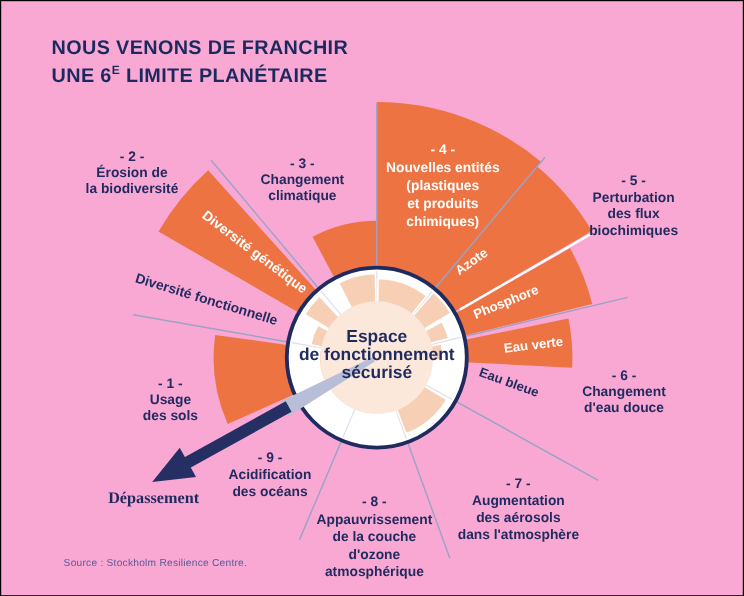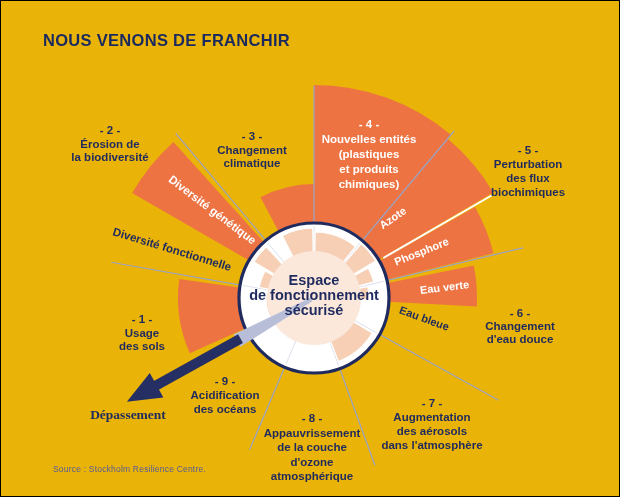--- a/index.html
+++ b/index.html
@@ -1,17 +1,17 @@
 <!DOCTYPE html>
 <html><head>
 <meta charset="utf-8">
 <style>
   html,body{margin:0;padding:0;background:#888;}
   .page{
-    position:relative;width:620px;height:497px;background:#eab308;
+    position:relative;width:620px;height:497px;background:#f9a8d4;
     border:1px solid #000;box-sizing:border-box;overflow:hidden;
     font-family:"Liberation Sans", sans-serif;
   }
   .title{
     position:absolute;left:42px;top:30px;
     font-size:16.5px;font-weight:bold;line-height:19px;letter-spacing:.3px;
     color:#1b2a5e;white-space:nowrap;
   }
   .title sup{font-size:10px;}
   .chart-svg{position:absolute;left:0;top:0;}
@@ -19,20 +19,21 @@
     position:absolute;left:52px;top:463px;
     font-size:8.5px;color:#565c95;letter-spacing:.2px;
   }
 </style>
 </head>
 <body>
 
 <div class="page">
   <div class="title">
     <div>NOUS VENONS DE FRANCHIR</div>
+    <div><span>UNE 6</span><sup>E</sup><span> LIMITE PLANÉTAIRE</span></div>
   </div>
 
   <svg class="chart-svg" id="chart" width="620" height="497" viewBox="0 0 620 497">
       <path d="M278.25910435384407,231.6618781284394 L259.4802418424084,196.34397441408234 A114,114 0 0 1 313,183 L313,223 A74,74 0 0 0 278.25910435384407,231.6618781284394 Z" fill="#ed7342"></path>
       <path d="M248.91412011995155,260 L131.1346652052679,191.99999999999997 A210,210 0 0 1 172.4825726646398,140.9395866497472 L263.4843351294445,242.00728291467283 A74,74 0 0 0 248.91412011995155,260 Z" fill="#ed7342"></path>
       <path d="M313,223 L313,84 A213,213 0 0 1 449.9137608632328,133.8325336156577 L360.5662831168039,240.31271120919564 A74,74 0 0 0 313,223 Z" fill="#ed7342"></path>
       <path d="M360.5662831168039,240.31271120919564 L446.6998228148002,137.66275583125258 A208,208 0 0 1 492.21886537183735,191.43202050417352 L376.7605578726729,259.4421611409079 A74,74 0 0 0 360.5662831168039,240.31271120919564 Z" fill="#ed7342"></path>
       <path d="M377.4063214995526,260.5606565523434 L474.01580374888147,205.9016413808586 A185,185 0 0 1 492.5047093610593,252.24444931406146 L384.8018837444237,279.0977797256246 A74,74 0 0 0 377.4063214995526,260.5606565523434 Z" fill="#ed7342"></path>
       <path d="M385.5144281419414,282.24677285312737 L472.72772685319524,264.50302668999683 A163,163 0 0 1 475.7766141649955,305.53076086759984 L386.89858557183845,300.87286076197785 A74,74 0 0 0 385.5144281419414,282.24677285312737 Z" fill="#ed7342"></path>
       <path d="M245.3976361344475,327.0985115876092 L188.75781776060626,352.31618345830884 A136,136 0 0 1 178.32354265114643,278.0724582694311 L239.72016291312377,286.7011905289552 A74,74 0 0 0 245.3976361344475,327.0985115876092 Z" fill="#ed7342"></path>

